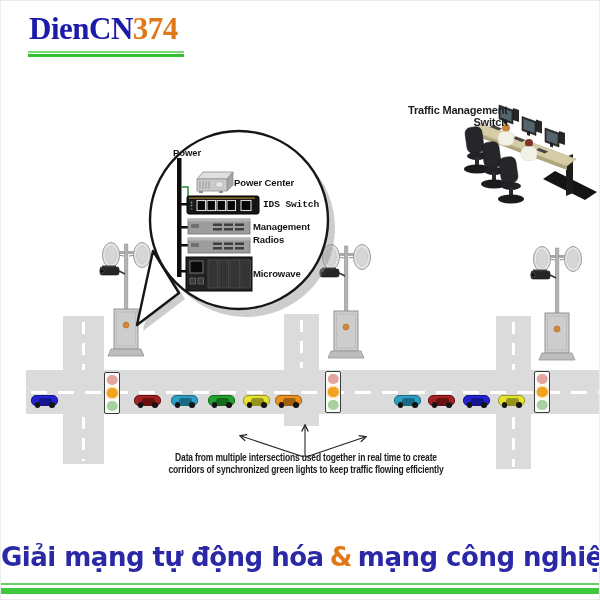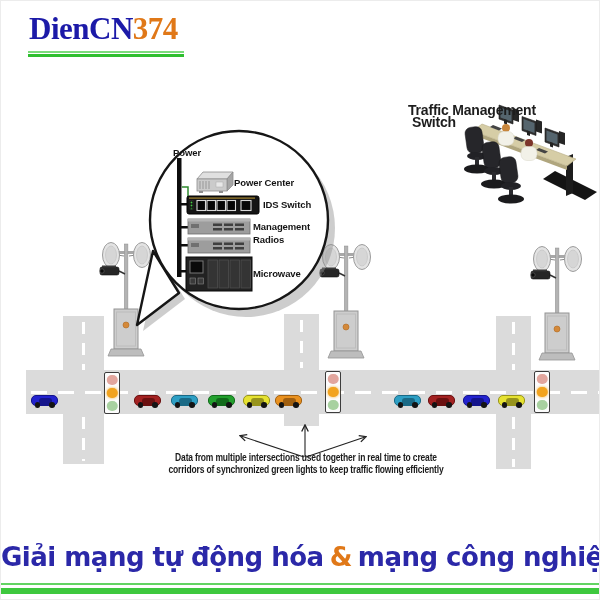--- a/index.html
+++ b/index.html
@@ -9,22 +9,22 @@
 
   
   .logo{position:absolute;left:28px;top:10px;font-family:"Liberation Serif","DejaVu Serif",serif;
         font-weight:bold;font-size:31px;letter-spacing:-0.5px;white-space:nowrap;}
   .logo .p1{color:#1C1AA8;}
   .logo .p2{color:#E07818;}
   .logo-underline-light{position:absolute;left:27px;top:50px;width:156px;height:2px;background:#7BDB7B;}
   .logo-underline{position:absolute;left:27px;top:52.5px;width:156px;height:3.5px;background:#2FBF2F;}
 
   
-  .tmc-label{position:absolute;left:407px;top:103px;font-size:14px;font-weight:600;color:#1d1d1d;
-             line-height:12px;letter-spacing:-0.2px;z-index:3;}
+  .tmc-label{position:absolute;left:407px;top:103px;font-size:11px;font-weight:600;color:#1d1d1d;
+             line-height:12px;letter-spacing:-0.2px;z-index:3;text-align:right;}
   .tmc-label .l2{padding-left:4px;}
   .tmc-art{position:absolute;left:448px;top:96px;z-index:2;}
 
   
   .bubble-svg{position:absolute;left:120px;top:118px;z-index:10;}
   .devices-svg{position:absolute;left:170px;top:145px;z-index:11;}
   .bubble-label{position:absolute;font-size:9.5px;font-weight:bold;color:#141414;letter-spacing:-0.1px;
                 z-index:12;white-space:nowrap;}
 
   
@@ -313,21 +313,21 @@
       <rect x="229" y="259" width="9.5" height="28" fill="#343434" stroke="#4f4f4f" stroke-width="0.8"></rect>
       <rect x="240" y="259" width="9.5" height="28" fill="#343434" stroke="#4f4f4f" stroke-width="0.8"></rect>
       <rect x="189" y="260" width="13" height="12" fill="#0a0a0a" stroke="#777" stroke-width="1"></rect>
       <rect x="189" y="277" width="5.5" height="6" fill="#3a3a3a" stroke="#888" stroke-width="0.6"></rect>
       <rect x="197" y="277" width="5.5" height="6" fill="#3a3a3a" stroke="#888" stroke-width="0.6"></rect>
     </g>
   </svg>
 
   <div class="bubble-label" style="left:172px;top:146px;">Power</div>
   <div class="bubble-label" style="left:233px;top:176px;">Power Center</div>
-  <div class="bubble-label" style="left:262px;top:198px;">IDS Switch</div>
+  <div class="bubble-label" style="left:262px;top:198px;font-family:Liberation Mono, monospace;">IDS Switch</div>
   <div class="bubble-label" style="left:252px;top:220px;">Management</div>
   <div class="bubble-label" style="left:252px;top:233px;">Radios</div>
   <div class="bubble-label" style="left:252px;top:267px;">Microwave</div>
 
   <svg class="arrows-svg" width="160" height="40" viewBox="225 420 160 40">
     <defs>
       <marker id="ah" viewBox="0 0 8 8" refX="6" refY="4" markerWidth="8" markerHeight="8" orient="auto">
         <path d="M1,1 L7,4 L1,7" fill="none" stroke="#222" stroke-width="1.2"></path>
       </marker>
     </defs>

